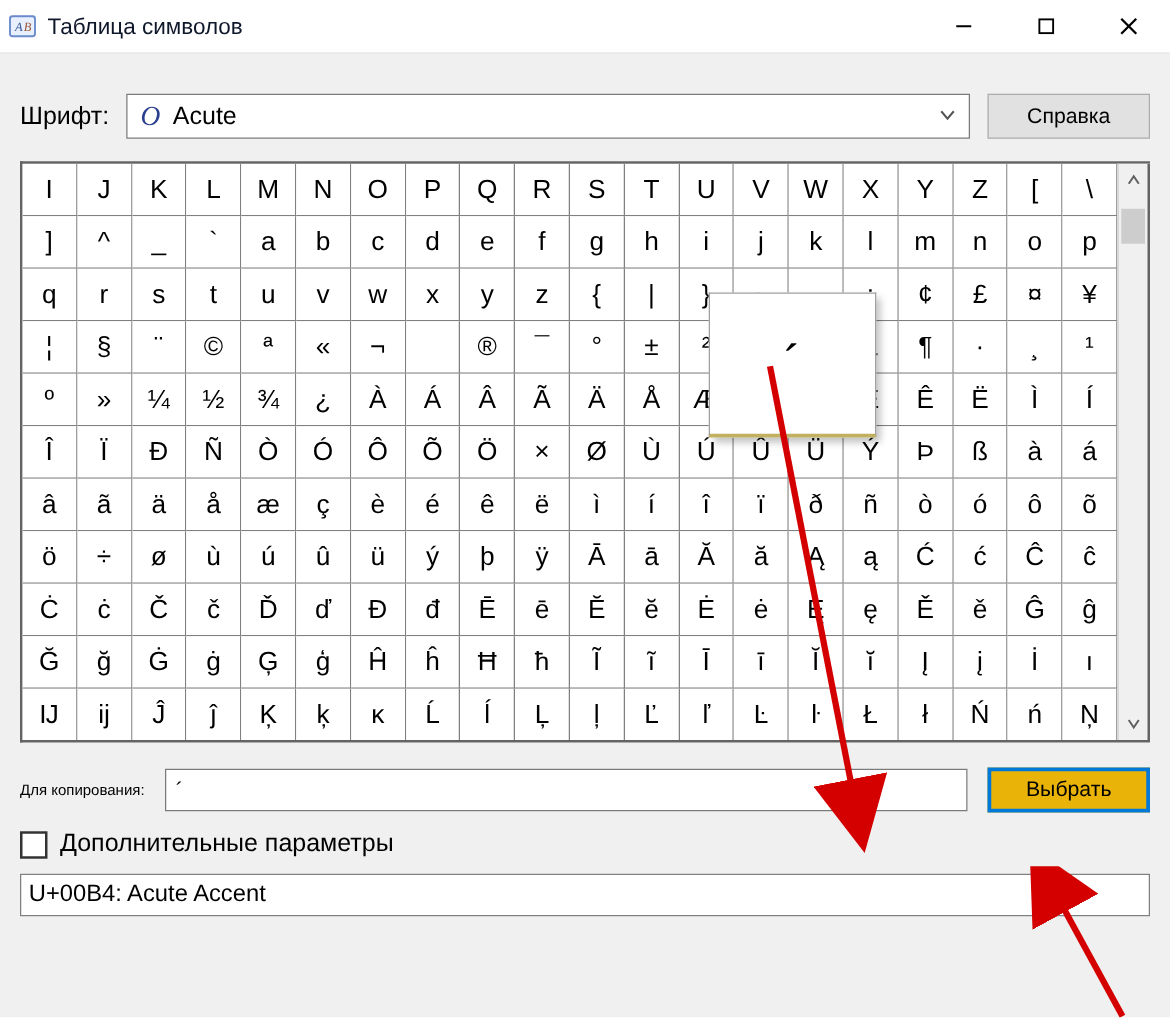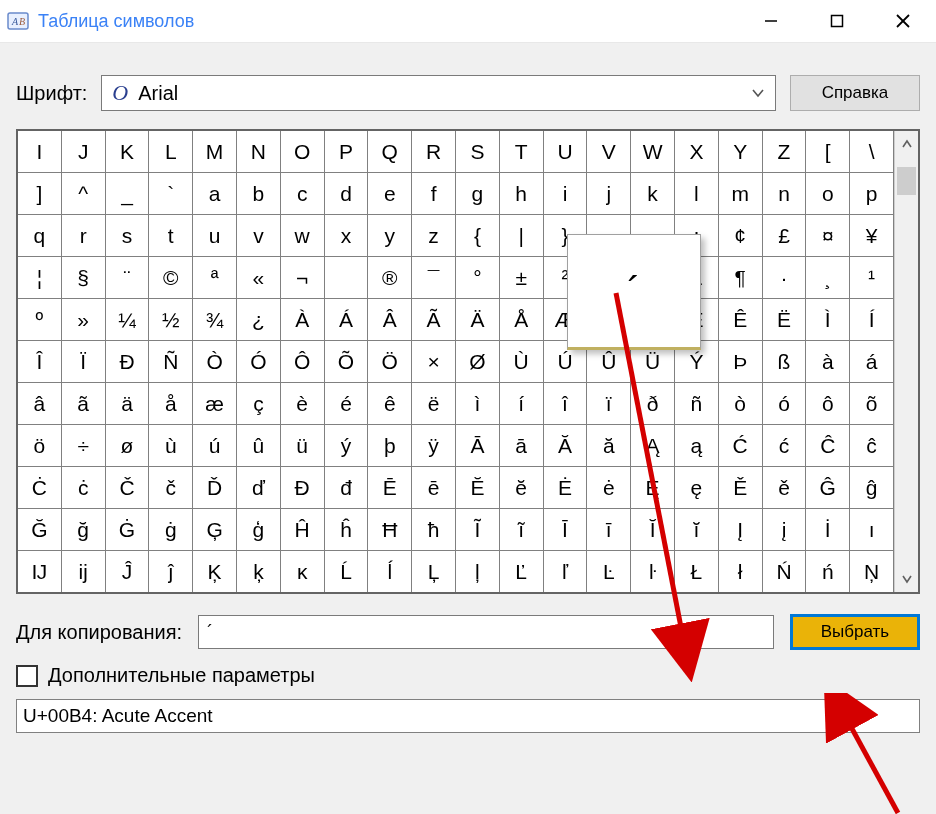--- a/index.html
+++ b/index.html
@@ -17,21 +17,21 @@
     display: flex;
     align-items: center;
     padding: 0 0 0 6px;
     background: #fff;
   }
   .app-icon {
     width: 24px; height: 24px;
     margin-right: 8px;
     display: inline-flex; align-items: center; justify-content: center;
   }
-  .title { font-size: 18px; color: #3b82f6; }
+  .title { font-size: 18px; color: #0f172a; }
   .win-controls { margin-left: auto; display: flex; }
   .win-btn {
     width: 66px; height: 42px;
     display: flex; align-items: center; justify-content: center;
     font-size: 16px; color: #000;
   }
   .win-btn.close svg { width: 16px; height: 16px; }
   .client {
     padding: 6px 10px 0 10px;
     background: #f0f0f0;
@@ -133,21 +133,21 @@
     font-size: 40px;
     z-index: 5;
     border-bottom: 3px solid #c0b060;
   }
   .bottom {
     padding: 20px 6px 0 6px;
   }
   .copy-row {
     display: flex; align-items: center; gap: 16px;
   }
-  .copy-label { font-size: 20px; white-space: nowrap; }
+  .copy-label { font-size: 12px; white-space: nowrap; }
   .copy-input {
     flex: 1;
     height: 34px;
     border: 1px solid #7a7a7a;
     background: #fff;
     padding: 0 8px;
     font-size: 18px;
     display: flex; align-items: center;
   }
   .select-btn.primary {
@@ -210,21 +210,21 @@
     </div>
   </div>
 </div>
 
 <div class="client">
 
   <div class="font-row">
     <span class="font-label">Шрифт:</span>
     <div class="font-select">
       <span class="fonticon">O</span>
-      <span class="font-name">Arial</span>
+      <span class="font-name">Acute</span>
       <span class="chev">
         <svg width="14" height="10">
             <polyline points="2,2 7,8 12,2" fill="none" stroke="#555" stroke-width="1.6"></polyline>
           </svg>
       </span>
     </div>
     <div class="help-btn">Справка</div>
   </div>
 
   <div class="grid-area">

